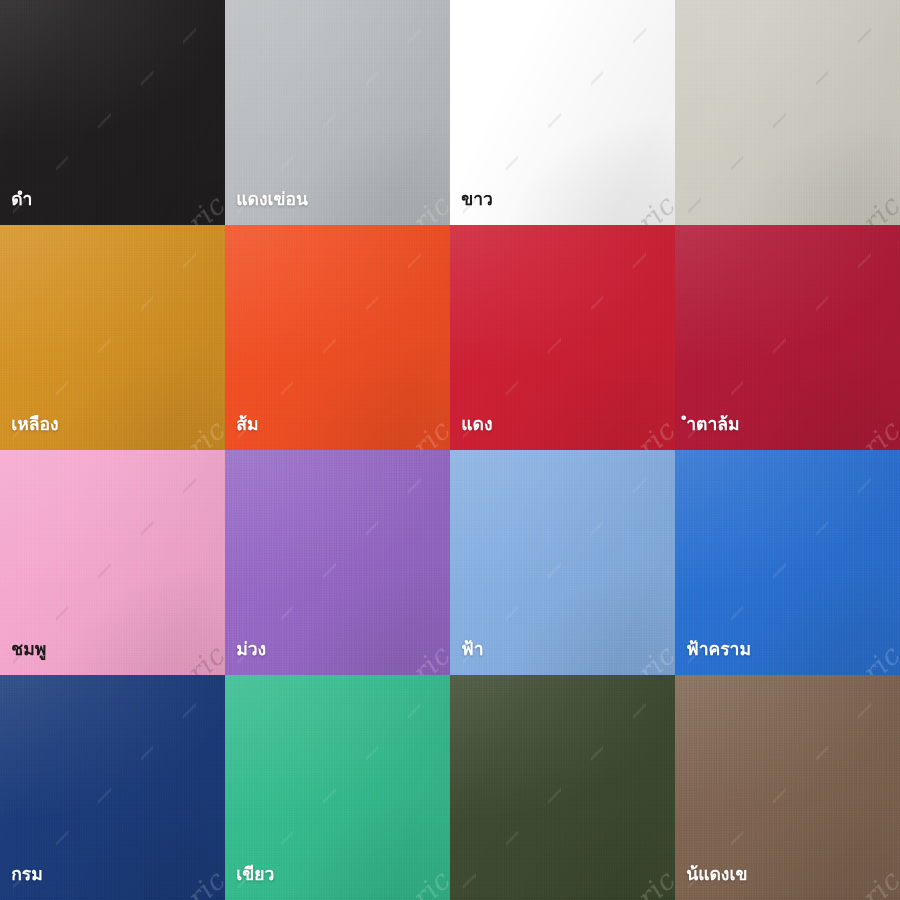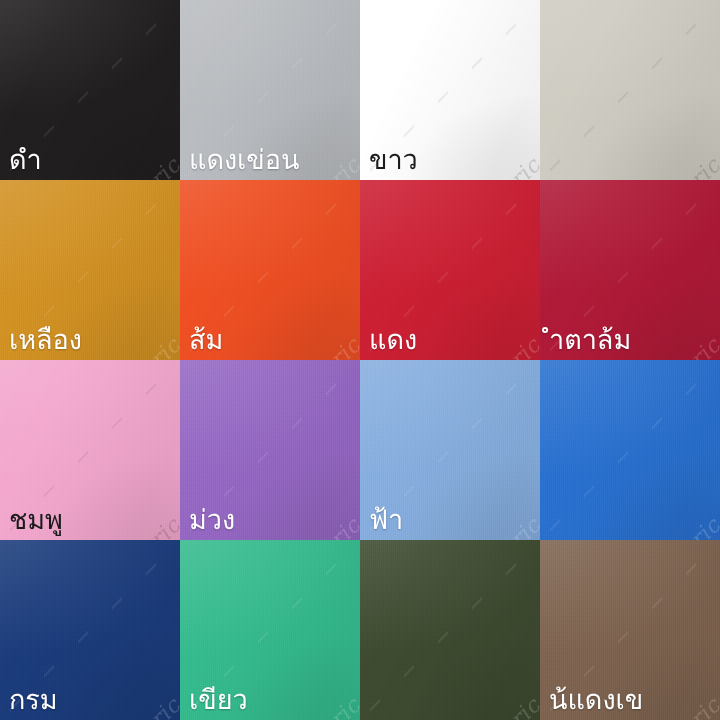--- a/index.html
+++ b/index.html
@@ -78,26 +78,27 @@
     transform:rotate(-43deg);
     transform-origin:100% 100%;
     pointer-events:none;
     user-select:none;
   }
   .swatch.lighttext .wmtext{ color:rgba(0,0,0,.14); }
 
   .label{
     position:absolute;
     left:9px;bottom:6px;
-    font-size:27px;
+    font-size:14px;
     line-height:28px;
     color:#ffffff;
     white-space:nowrap;
     text-shadow:0 1px 2px rgba(0,0,0,.28);
     z-index:3;
+    font-weight:bold;
   }
   .swatch.lighttext .label{
     color:#1b1b1b;
     text-shadow:none;
     text-align:right;
   }
 </style>
 </head>
 <body>
 
@@ -176,20 +177,21 @@
       <div class="tex"></div>
       <div class="wmline"></div>
       <div class="wmtext">Sirichai fabric</div>
       <div class="label">ฟ้า</div>
     </div>
     <div class="swatch" style="background: rgb(42, 111, 208);">
       <div class="fold"></div>
       <div class="tex"></div>
       <div class="wmline"></div>
       <div class="wmtext">Sirichai fabric</div>
+      <div class="label">ฟ้าคราม</div>
     </div>
     <div class="swatch" style="background: rgb(27, 59, 121);">
       <div class="fold"></div>
       <div class="tex"></div>
       <div class="wmline"></div>
       <div class="wmtext">Sirichai fabric</div>
       <div class="label">กรม</div>
     </div>
     <div class="swatch" style="background: rgb(53, 186, 140);">
       <div class="fold"></div>

